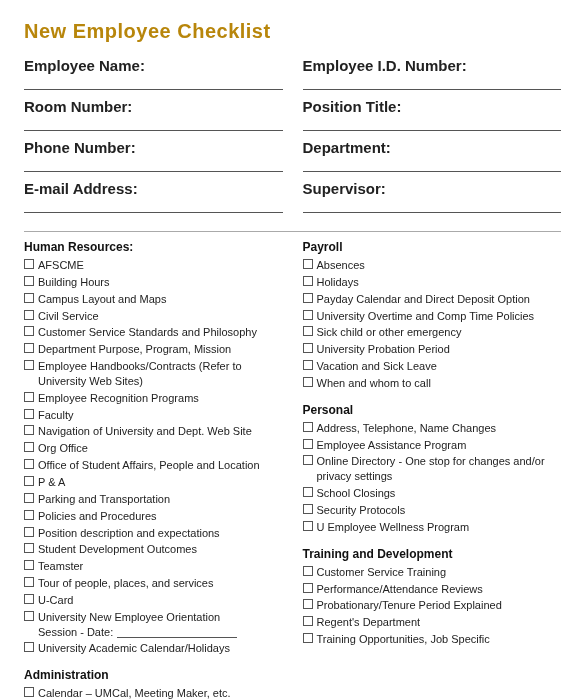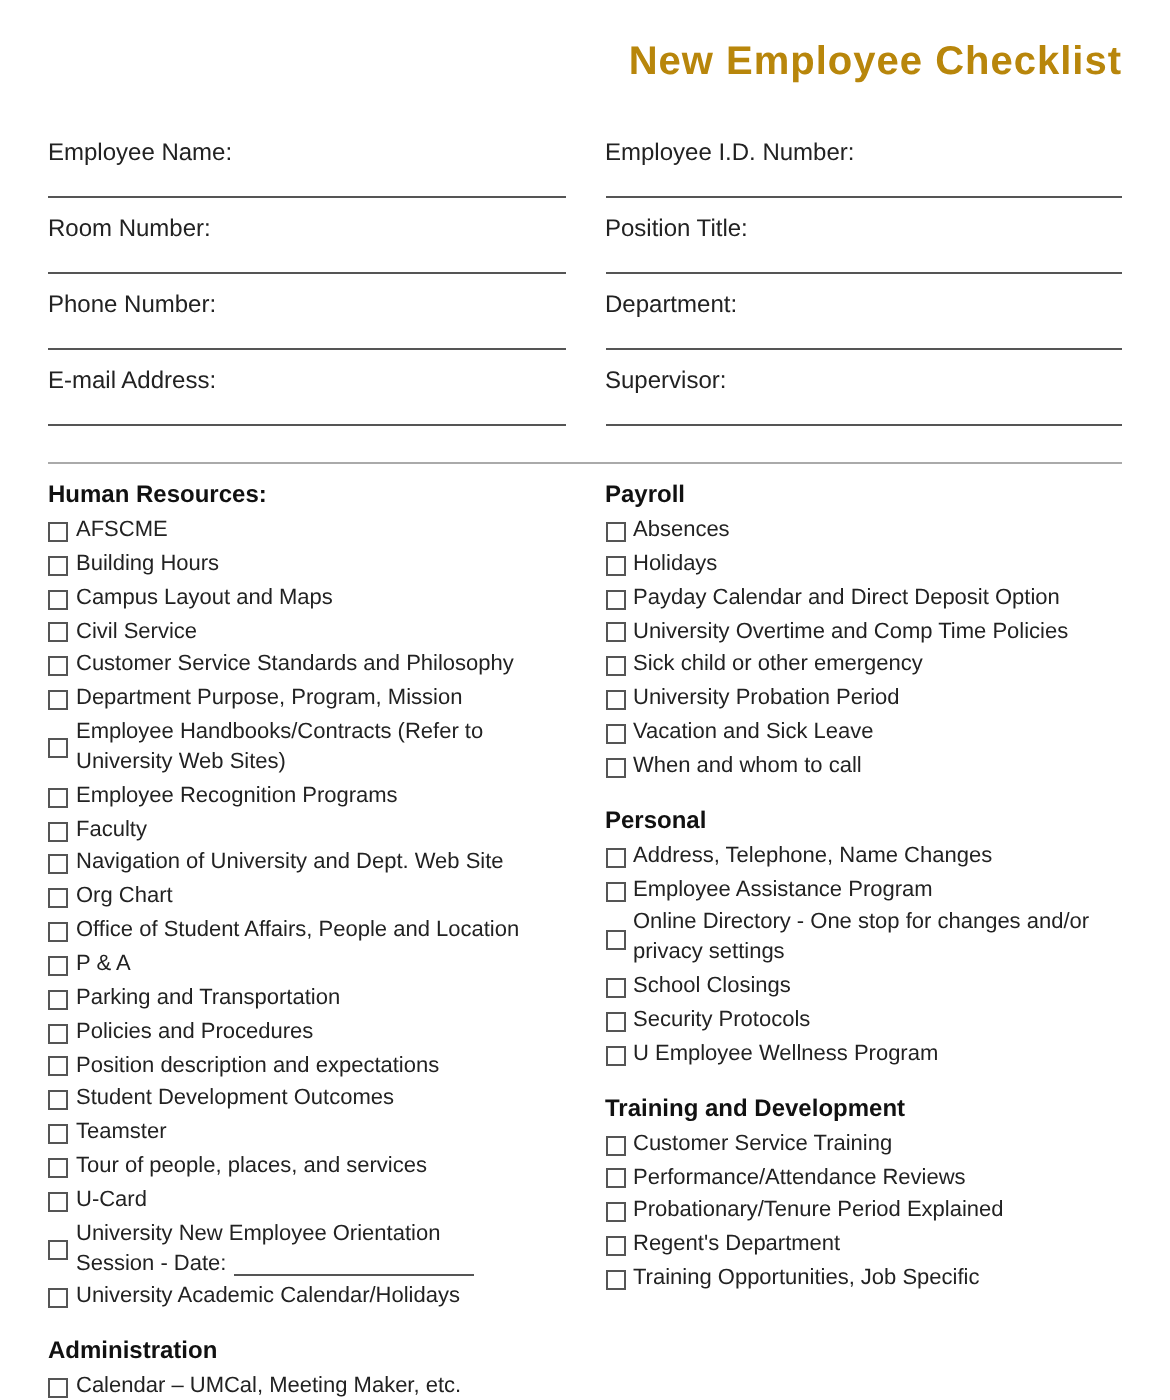--- a/index.html
+++ b/index.html
@@ -6,44 +6,45 @@
     body {
       font-family: Arial, sans-serif;
       font-size: 11px;
       background: #fff;
       width: 585px;
       min-height: 700px;
       padding: 20px 24px;
       color: #222;
     }
     .title-bar {
-      text-align: right;
-      margin-bottom: 26px;
+      text-align: left;
+      margin-bottom: 14px;
     }
     .title-bar h1 {
       font-size: 20px;
       font-weight: bold;
       color: #b8860b;
       letter-spacing: 0.5px;
     }
     .form-section {
       display: grid;
       grid-template-columns: 1fr 1fr;
       gap: 4px 20px;
       margin-bottom: 14px;
     }
     .form-field {
       display: flex;
       flex-direction: column;
       margin-bottom: 4px;
     }
     .form-field label {
-      font-size: 12px;
+      font-size: 15px;
       color: #222;
       white-space: nowrap;
+      font-weight: bold;
     }
     .form-field .underline {
       border-bottom: 1px solid #555;
       width: 100%;
       height: 14px;
       margin-top: 2px;
     }
     .divider {
       border: none;
       border-top: 1px solid #aaa;
@@ -58,21 +59,21 @@
       margin-bottom: 12px;
     }
     .section-title {
       font-size: 12px;
       font-weight: bold;
       margin-bottom: 4px;
       color: #111;
     }
     .checklist-item {
       display: flex;
-      align-items: center;
+      align-items: flex-start;
       margin-bottom: 2px;
       line-height: 1.35;
     }
     .checkbox {
       width: 10px;
       height: 10px;
       border: 1px solid #555;
       flex-shrink: 0;
       margin-right: 4px;
       margin-top: 1px;
@@ -180,21 +181,21 @@
       <div class="checklist-item">
           <span class="checkbox"></span>
           <span class="item-label">Faculty</span>
         </div>
       <div class="checklist-item">
           <span class="checkbox"></span>
           <span class="item-label">Navigation of University and Dept. Web Site</span>
         </div>
       <div class="checklist-item">
           <span class="checkbox"></span>
-          <span class="item-label">Org Chart</span>
+          <span class="item-label">Org Office</span>
         </div>
       <div class="checklist-item">
           <span class="checkbox"></span>
           <span class="item-label">Office of Student Affairs, People and Location</span>
         </div>
       <div class="checklist-item">
           <span class="checkbox"></span>
           <span class="item-label">P &amp; A</span>
         </div>
       <div class="checklist-item">

